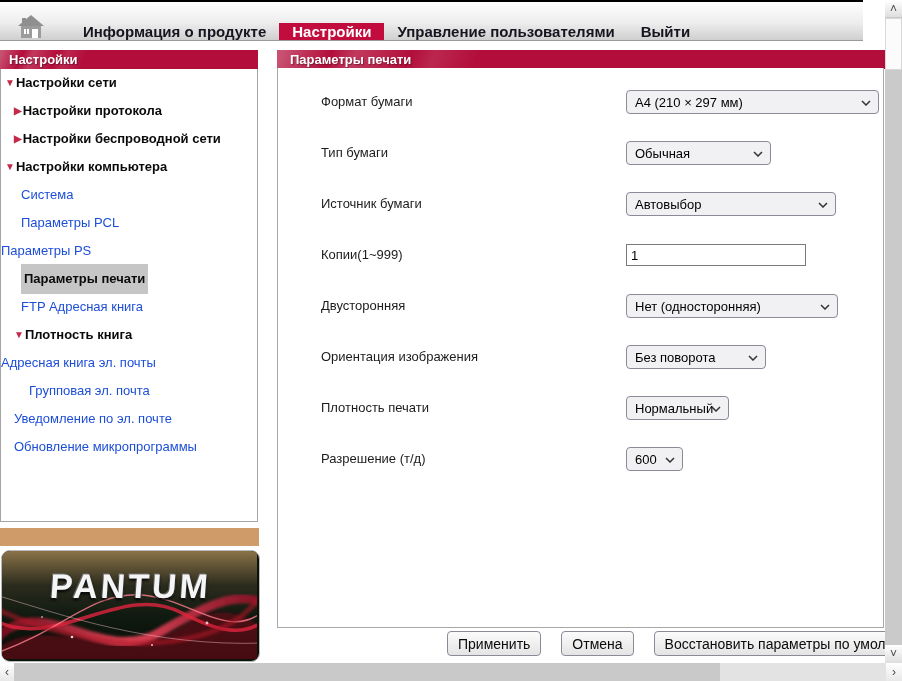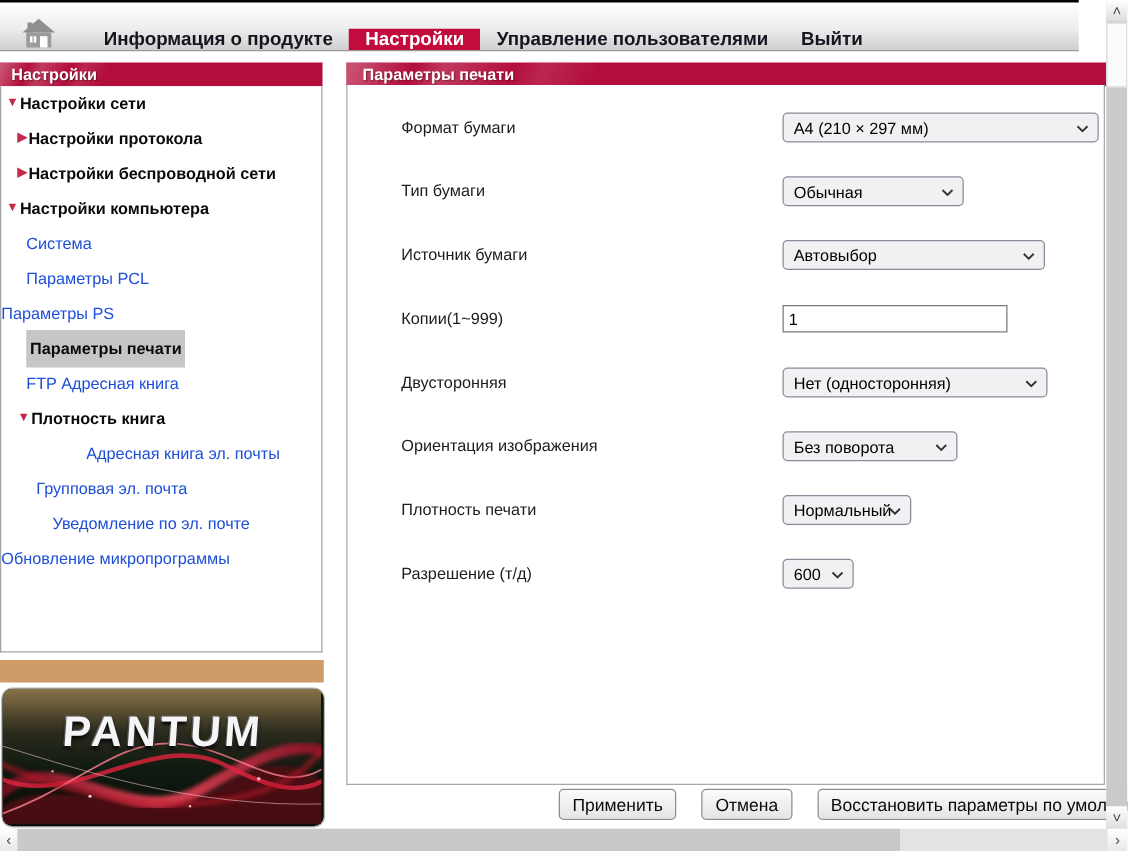--- a/index.html
+++ b/index.html
@@ -131,30 +131,30 @@
       <div class="side-item bold selected" style="padding-left: 20px;">
         <span class="lbl">Параметры печати</span>
       </div>
       <div class="side-item" style="padding-left: 20px;">
         <span class="lbl">FTP Адресная книга</span>
       </div>
       <div class="side-item bold" style="padding-left: 13px;">
         <span class="tri">▼</span>
         <span class="lbl">Плотность книга</span>
       </div>
-      <div class="side-item" style="padding-left: 28px; margin-left: 40px;">
+      <div class="side-item" style="">
         <span class="lbl">Адресная книга эл. почты</span>
       </div>
       <div class="side-item" style="padding-left: 28px;">
         <span class="lbl">Групповая эл. почта</span>
       </div>
-      <div class="side-item" style="padding-left: 13px; margin-left: 28px;">
+      <div class="side-item" style="padding-left: 13px;">
         <span class="lbl">Уведомление по эл. почте</span>
       </div>
-      <div class="side-item" style="">
+      <div class="side-item" style="padding-left: 13px;">
         <span class="lbl">Обновление микропрограммы</span>
       </div>
     </div>
   <div class="tan-bar"></div>
 
   <div id="logo-box">
     <svg width="255" height="108" viewBox="0 0 255 108" preserveAspectRatio="none">
       <defs>
         <linearGradient id="bgG" x1="0" y1="0" x2="0" y2="1">
           <stop offset="0" stop-color="#8a7348"></stop>

